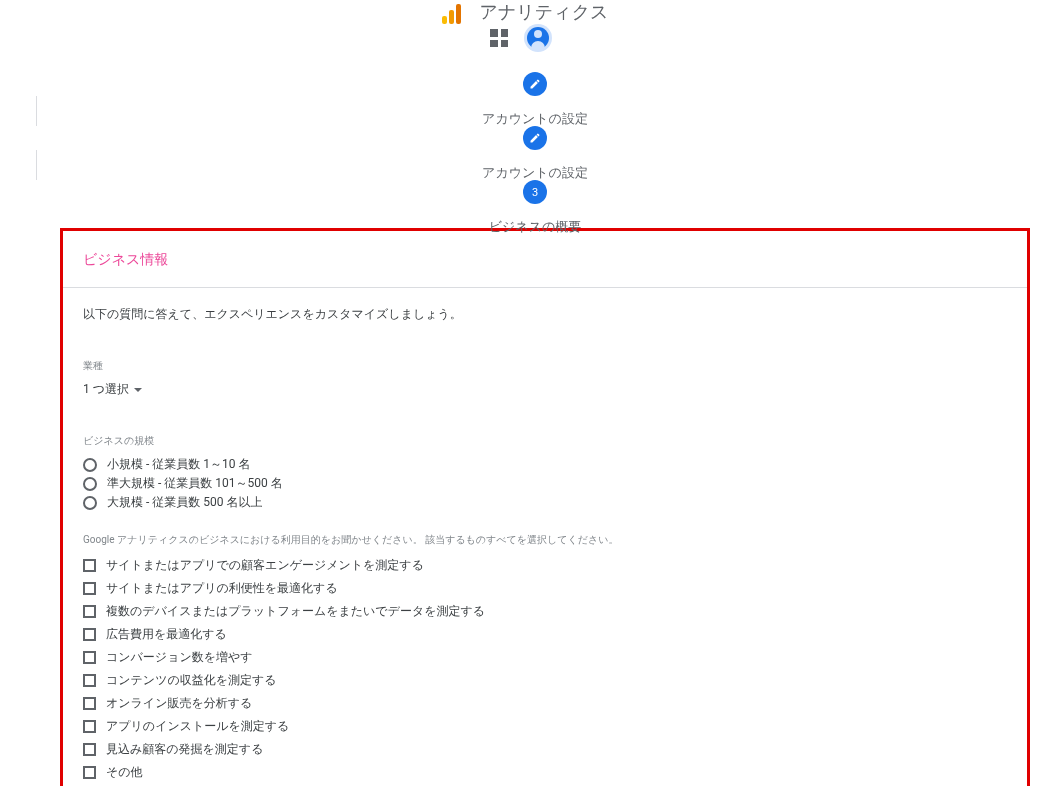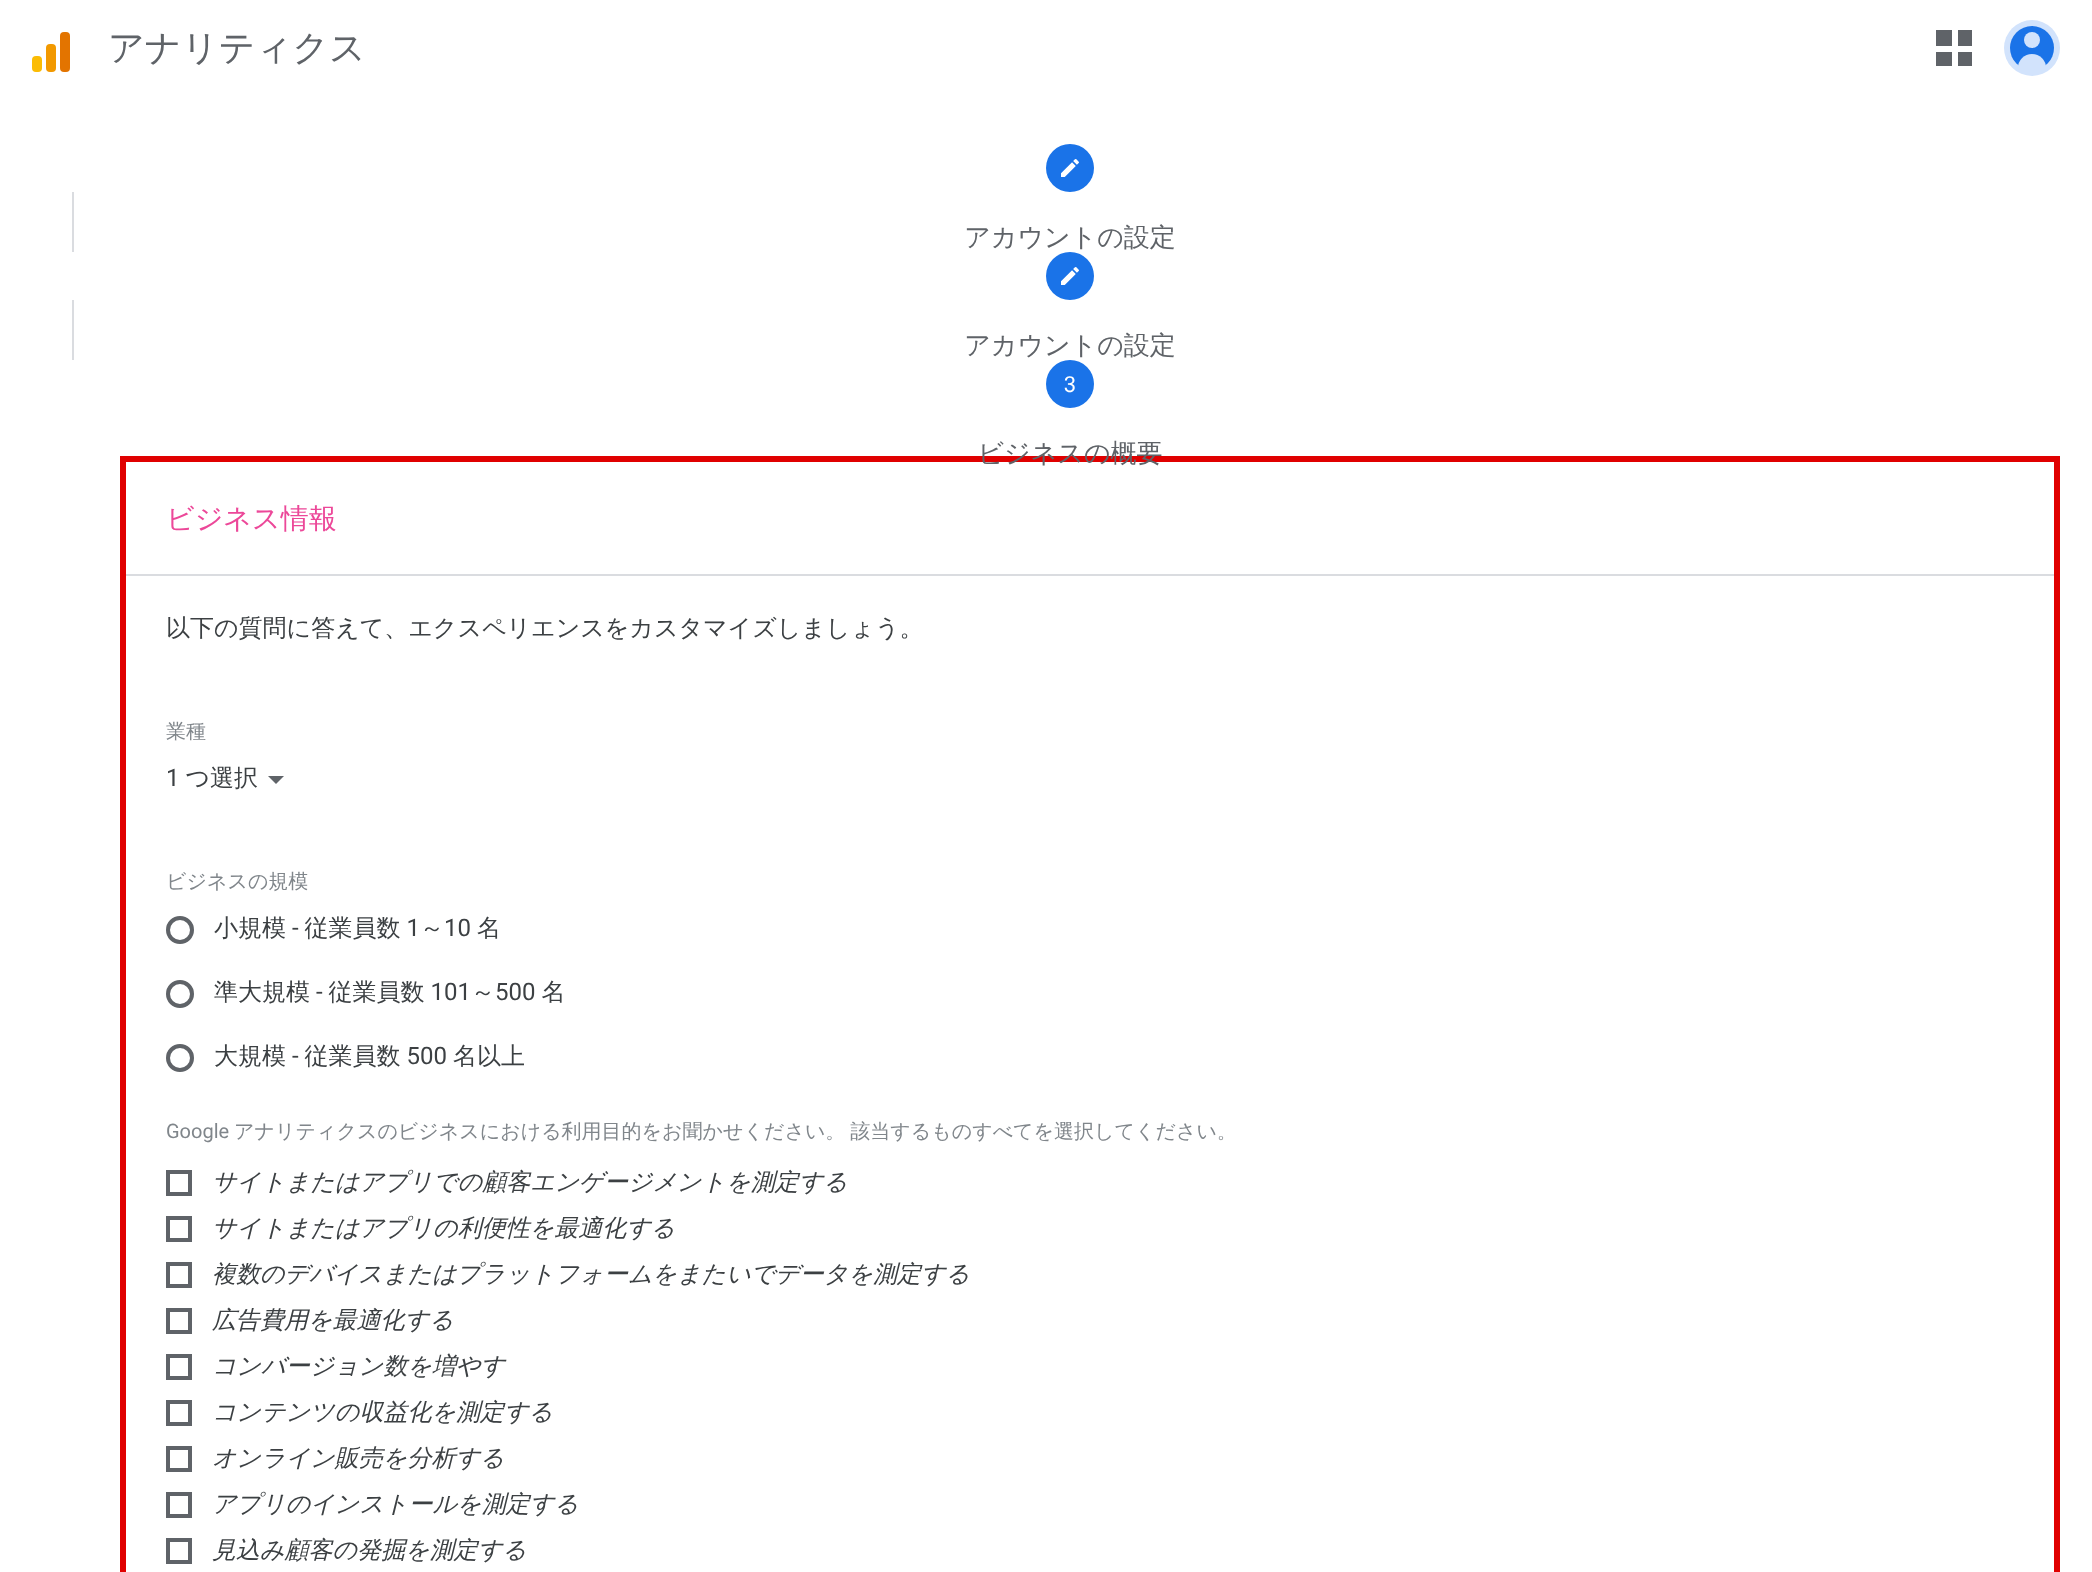--- a/index.html
+++ b/index.html
@@ -10,20 +10,21 @@
       background: #fff;
       color: #202124;
       overflow: hidden;
     }
     .header {
       height: 48px;
       display: flex;
       align-items: center;
       padding: 0 12px;
       justify-content: space-between;
+      flex-direction: column;
     }
     .header-left {
       display: flex;
       align-items: center;
       gap: 8px;
     }
     .logo {
       width: 24px;
       height: 24px;
       display: flex;
@@ -180,42 +181,41 @@
     .caret {
       width: 0;
       height: 0;
       border-left: 4px solid transparent;
       border-right: 4px solid transparent;
       border-top: 4px solid #5f6368;
     }
     .radio-group {
       display: flex;
       flex-direction: column;
-      gap: 15px;
+      gap: 2px;
       margin-bottom: 22px;
     }
     .radio-row {
       display: flex;
       align-items: center;
       gap: 10px;
       font-size: 12px;
       color: #3c4043;
     }
     .radio-circle {
       width: 14px;
       height: 14px;
       border: 2px solid #5f6368;
       border-radius: 50%;
       flex-shrink: 0;
     }
     .checkbox-group {
       display: flex;
       flex-direction: column;
       gap: 6px;
-      font-style: italic;
     }
     .checkbox-row {
       display: flex;
       align-items: center;
       gap: 10px;
       font-size: 12px;
       color: #3c4043;
     }
     .checkbox-square {
       width: 13px;

